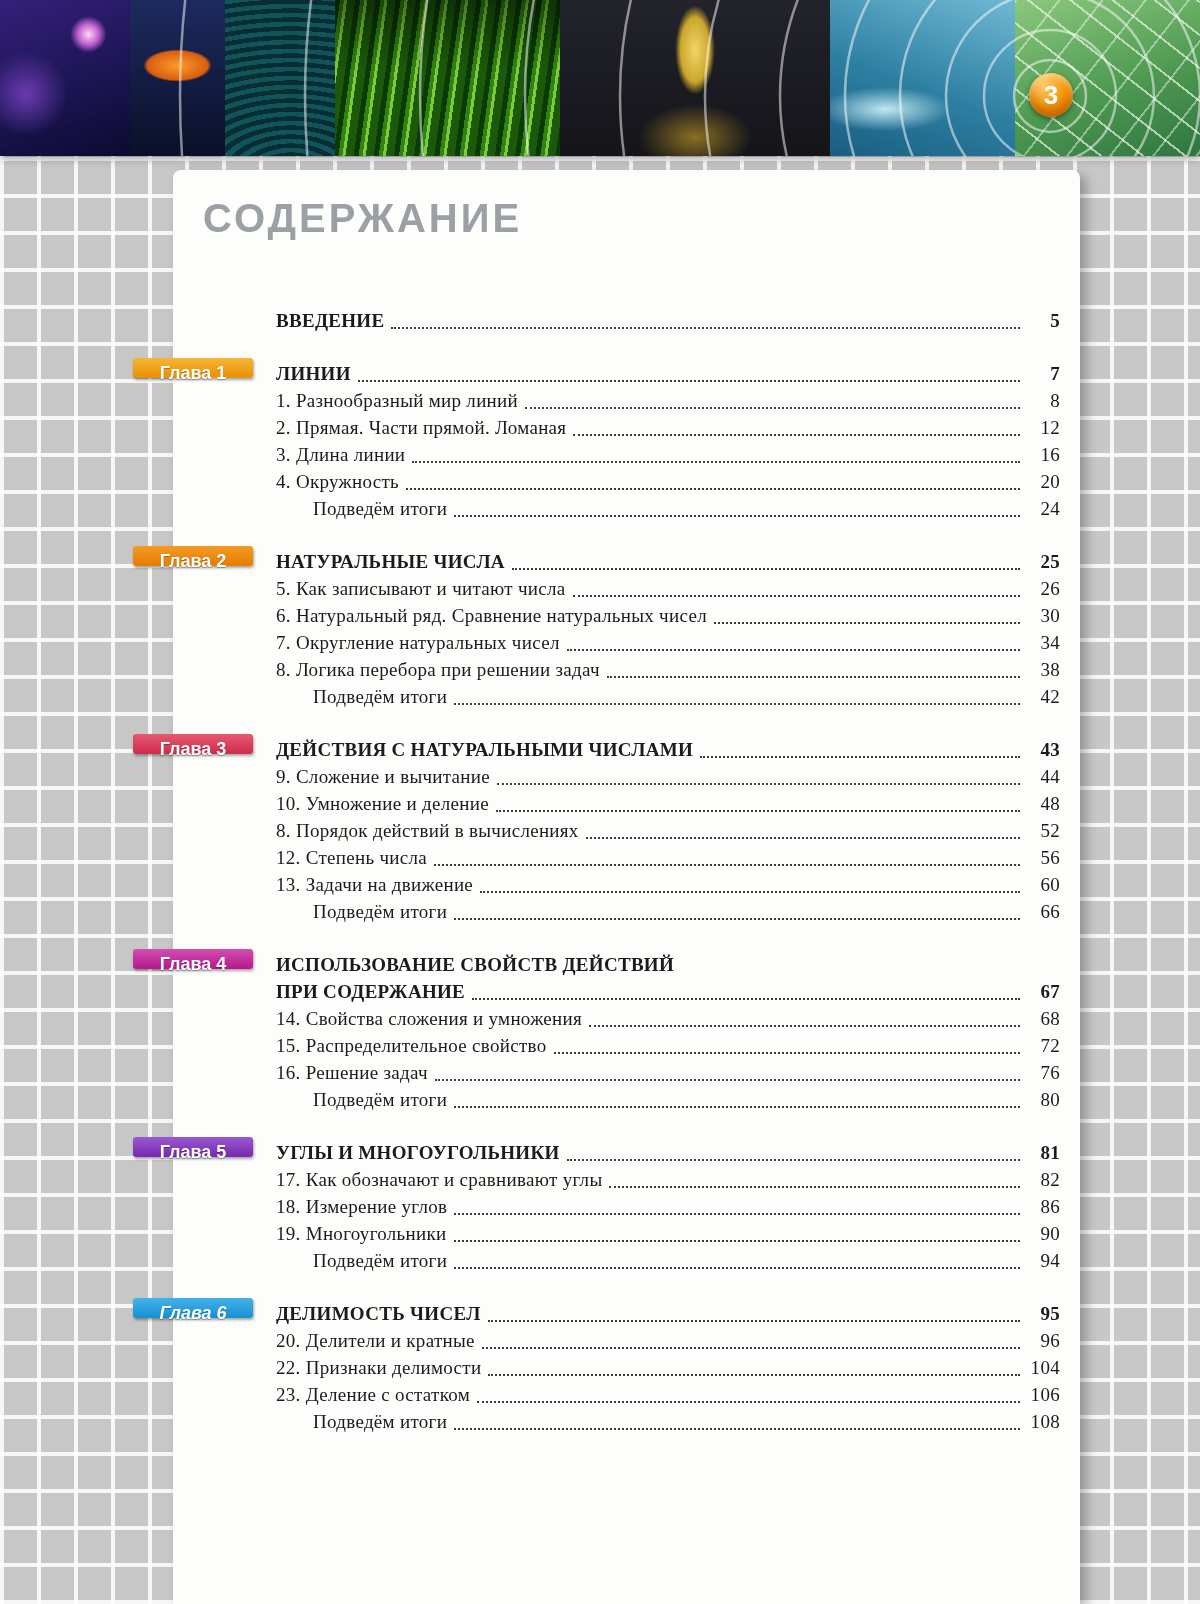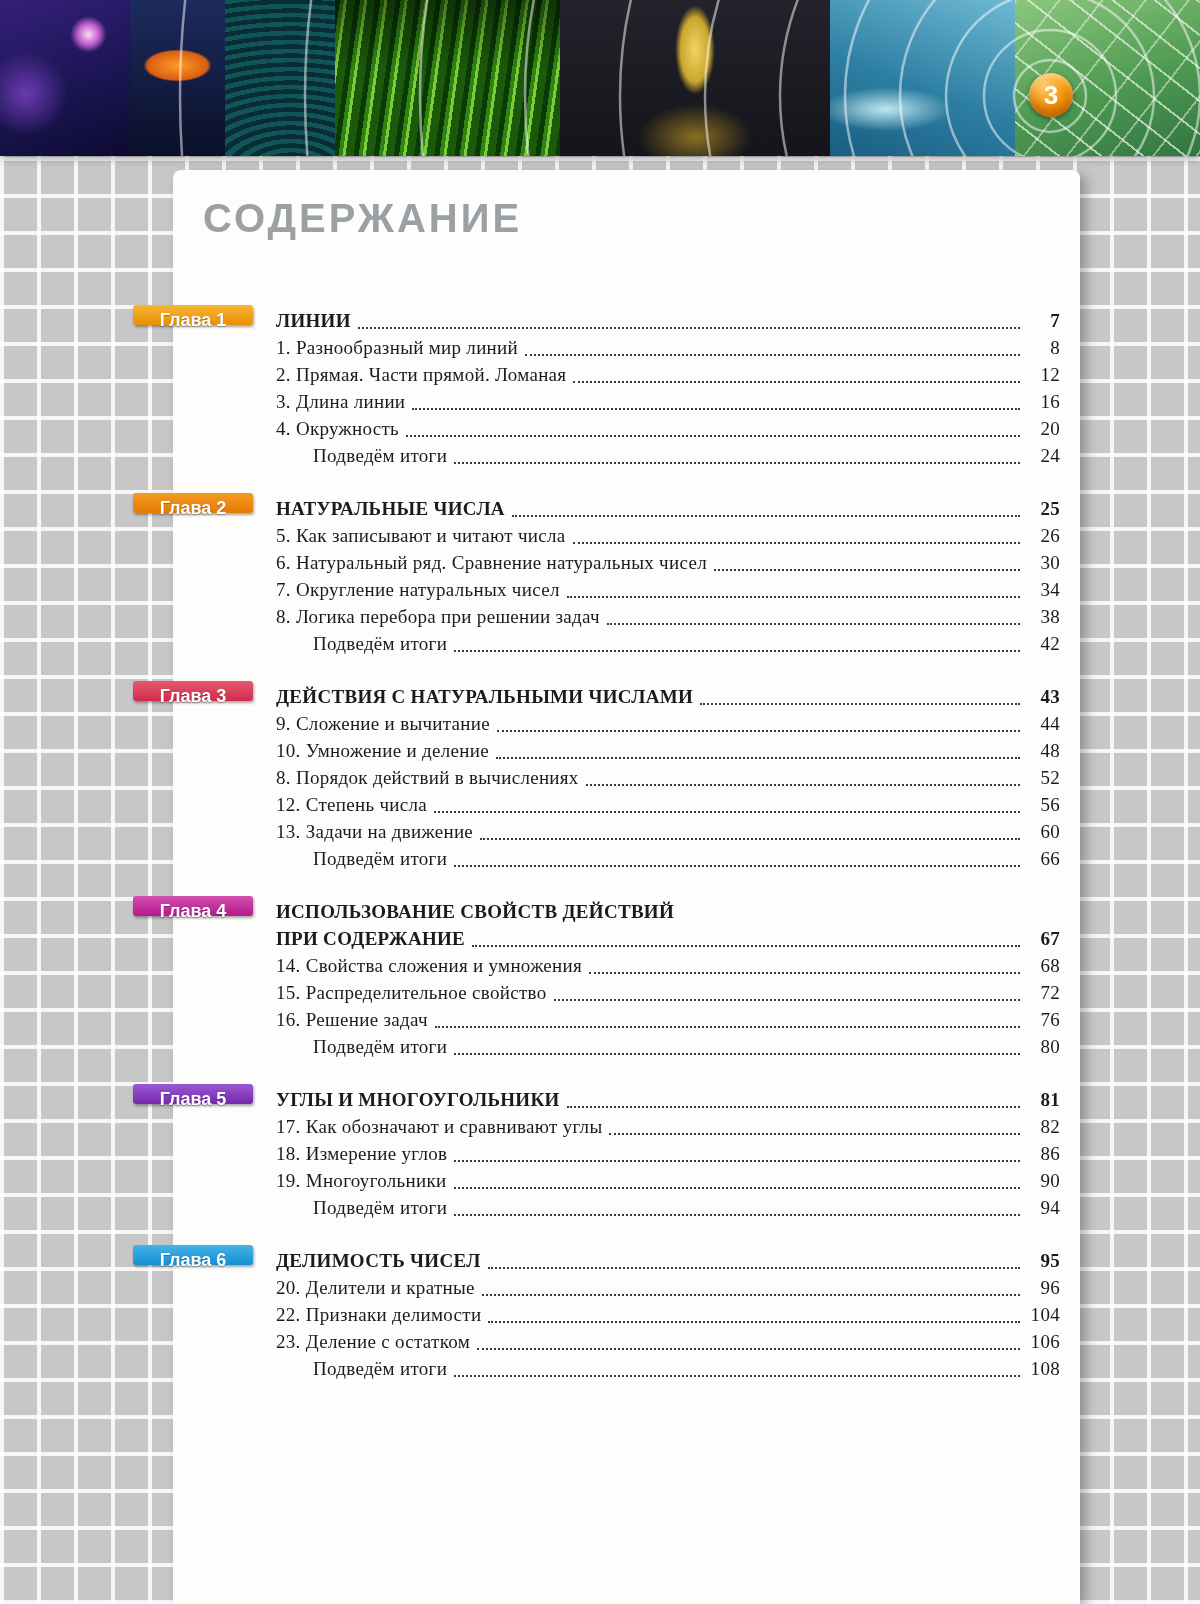--- a/index.html
+++ b/index.html
@@ -101,20 +101,25 @@
   </svg>
   <div class="page-number-circle">
     <span>3</span>
   </div>
 </div>
 
 <div class="page">
   <h1 class="contents-title">СОДЕРЖАНИЕ</h1>
 
   <div class="toc">
+    <div class="toc-row bold">
+      <span class="toc-label">ВВЕДЕНИЕ</span>
+      <span class="dots"></span>
+      <span class="pagenum">5</span>
+    </div>
     <div>
         <section class="chapter-block">
           <div class="chapter-badge" style="background: linear-gradient(rgb(247, 182, 51), rgb(233, 143, 5));">Глава 1</div>
           <div class="toc-row bold">
             <span class="toc-label">ЛИНИИ</span>
             <span class="dots"></span>
             <span class="pagenum">7</span>
           </div>
           <div class="toc-row">
             <span class="toc-label">1. Разнообразный мир линий</span>
@@ -266,21 +271,21 @@
             <span class="dots"></span>
             <span class="pagenum">90</span>
           </div>
           <div class="toc-row indent">
             <span class="toc-label">Подведём итоги</span>
             <span class="dots"></span>
             <span class="pagenum">94</span>
           </div>
         </section>
         <section class="chapter-block">
-          <div class="chapter-badge" style="background: linear-gradient(rgb(69, 178, 232), rgb(21, 144, 210));">Глава 6</div>
+          <div class="chapter-badge" style="background: linear-gradient(rgb(69, 178, 232), rgb(21, 144, 210)); font-style: italic;">Глава 6</div>
           <div class="toc-row bold">
             <span class="toc-label">ДЕЛИМОСТЬ ЧИСЕЛ</span>
             <span class="dots"></span>
             <span class="pagenum">95</span>
           </div>
           <div class="toc-row">
             <span class="toc-label">20. Делители и кратные</span>
             <span class="dots"></span>
             <span class="pagenum">96</span>
           </div>

